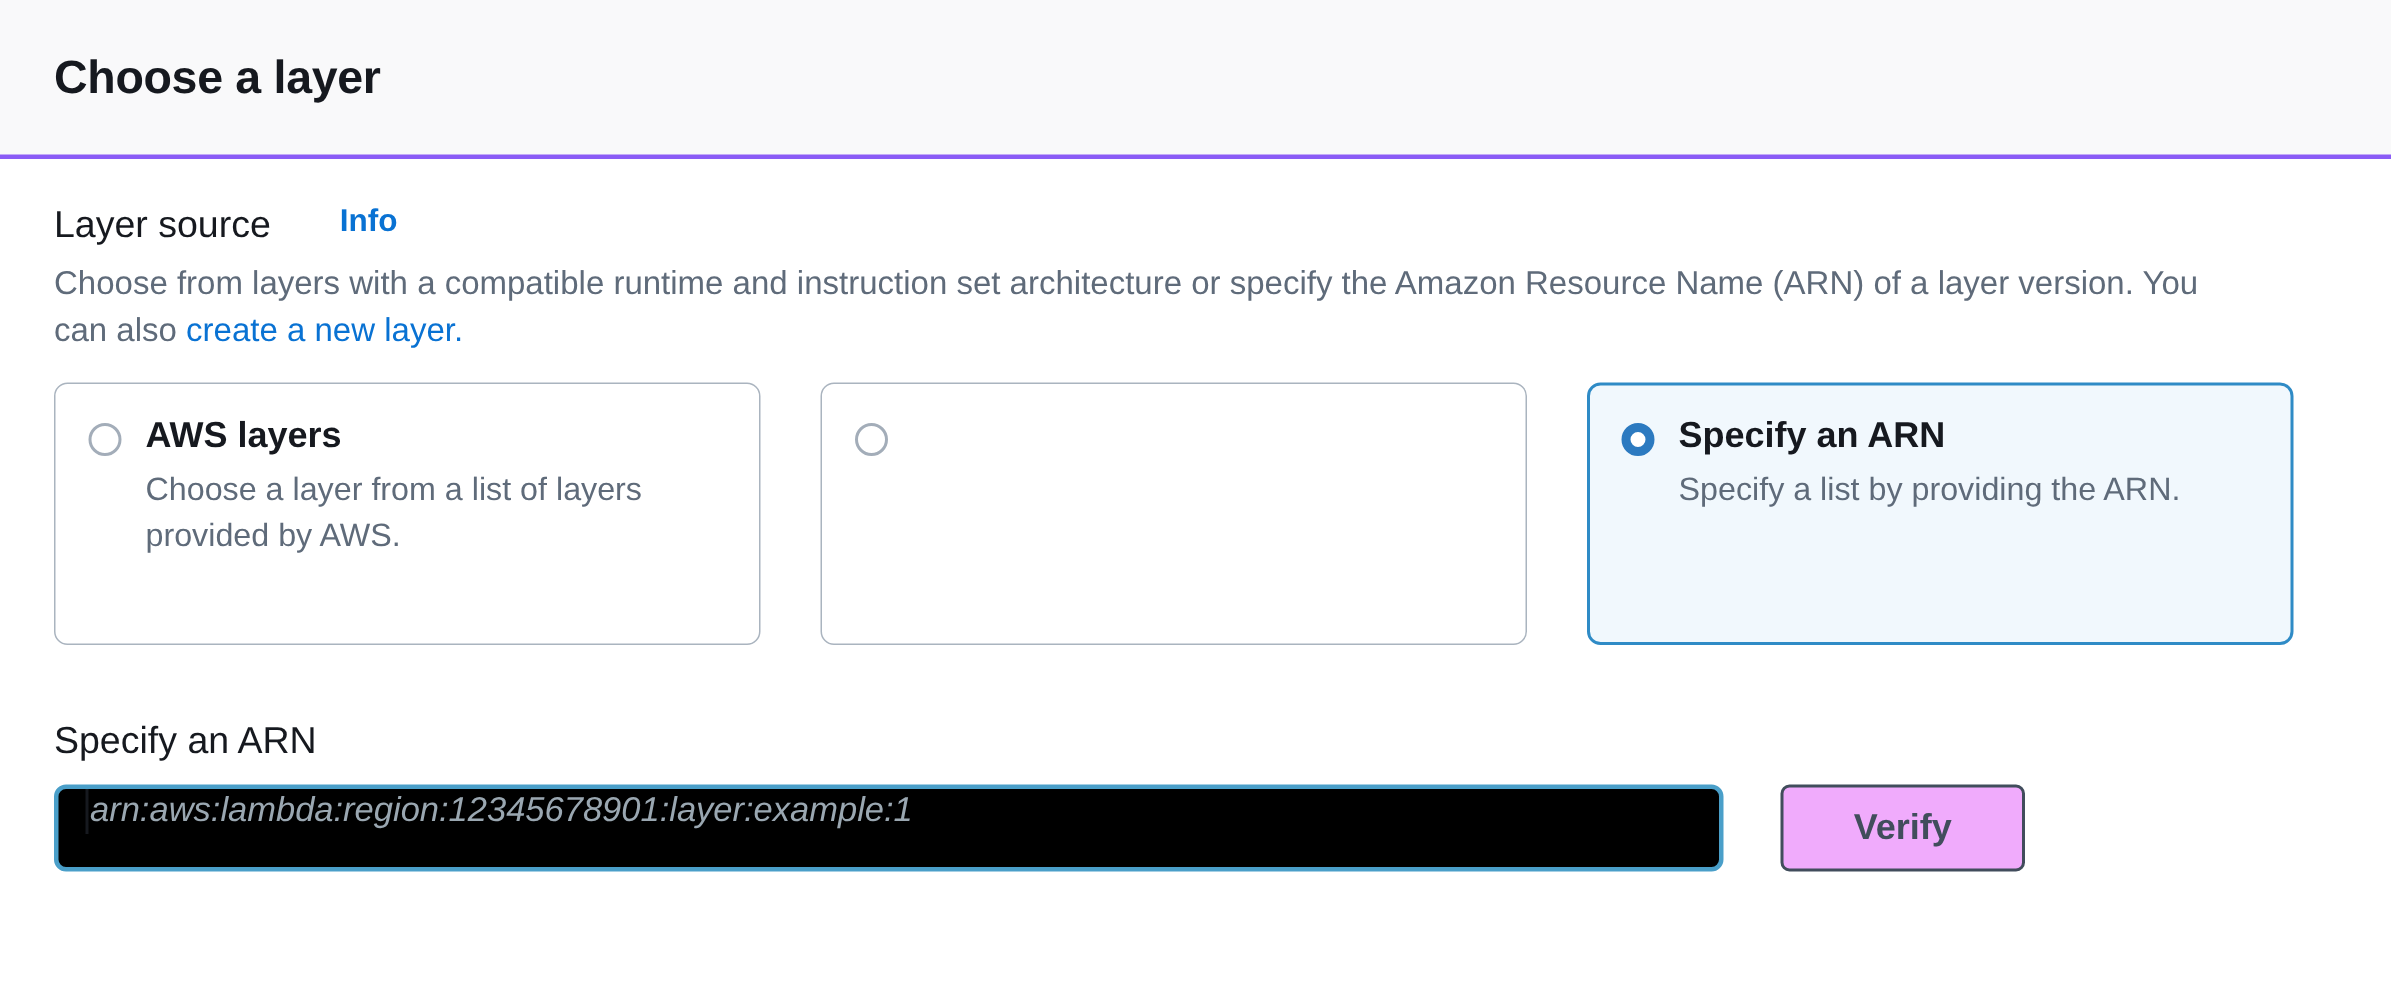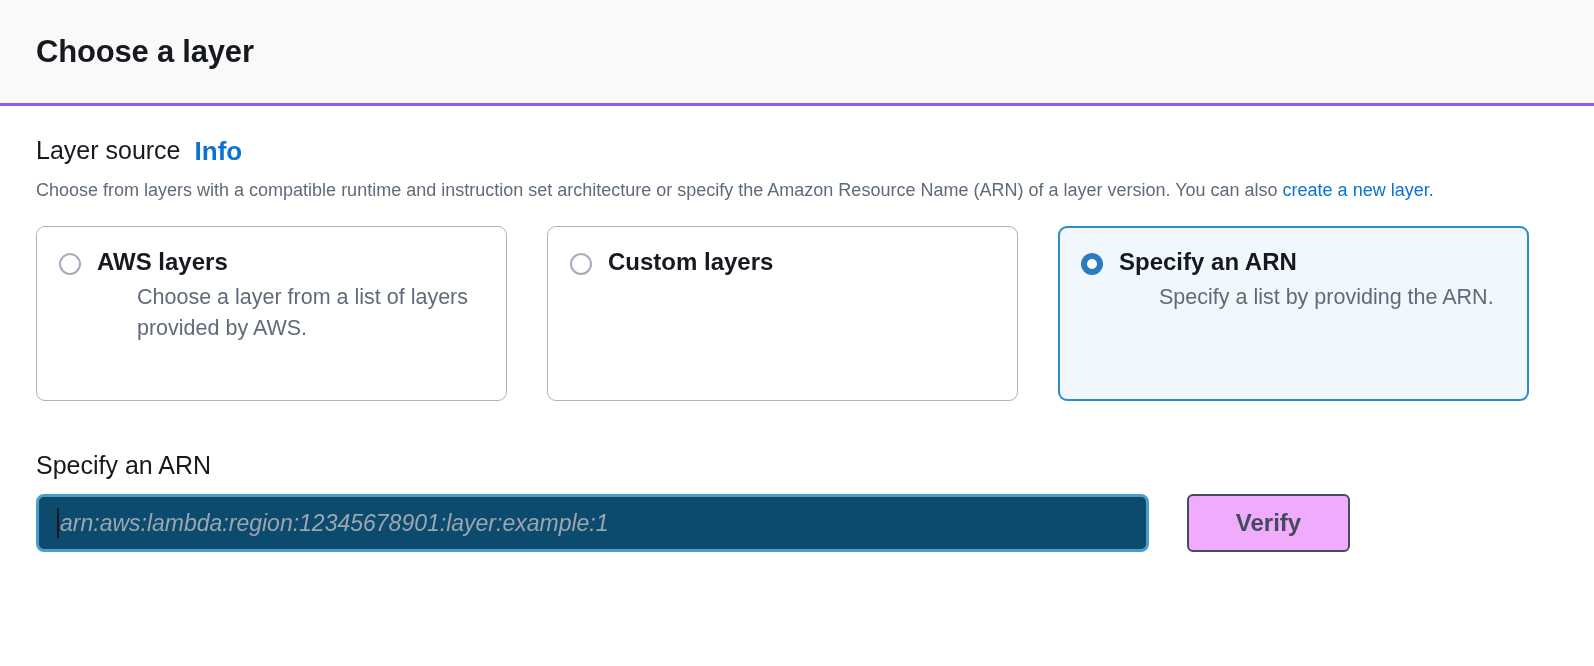--- a/index.html
+++ b/index.html
@@ -41,28 +41,29 @@
     display: flex;
     align-items: flex-start;
     gap: 14px;
   }
   .field-label {
     font-size: 25px;
     color: #16191f;
     font-weight: 400;
   }
   .info-link {
-    font-size: 26px;
+    font-size: 21px;
     font-weight: bold;
     color: #0972d3;
     cursor: pointer;
+    margin-left: 32px;
   }
   .field-description {
     margin-top: 8px;
-    font-size: 18px;
+    font-size: 22px;
     line-height: 31px;
     color: #5f6b7a;
     max-width: 1470px;
   }
   .inline-link {
     color: #0972d3;
     cursor: pointer;
   }
 
   
@@ -108,21 +109,20 @@
     font-weight: 600;
     color: #16191f;
     line-height: 30px;
   }
   .tile-desc {
     margin-top: 5px;
     font-size: 21.5px;
     line-height: 31px;
     color: #5f6b7a;
     max-width: 370px;
-    margin-left: 40px;
   }
 
   
   .arn-section { margin-top: 50px; }
   .arn-title {
     font-size: 25px;
     color: #16191f;
   }
   .arn-desc {
     margin-top: 7px;
@@ -136,23 +136,22 @@
     align-items: center;
     gap: 38px;
   }
   .arn-input-wrap {
     position: relative;
     width: 1113px;
     height: 58px;
     box-sizing: border-box;
     border: 3px solid #4a9fc9;
     border-radius: 8px;
-    background: #0c4a6e;
-    display: flex;
-    align-items: center;
+    background: #000000;
+    display: flex;
     padding: 0 18px;
   }
   .caret {
     width: 2px;
     height: 30px;
     background: #16191f;
     flex: 0 0 auto;
   }
   .arn-placeholder {
     font-size: 23px;
@@ -202,21 +201,20 @@
       <span class="radio-outer"></span>
       <div class="tile-text">
         <div class="tile-title">AWS layers</div>
         <div class="tile-desc">Choose a layer from a list of layers provided by AWS.</div>
       </div>
     </div>
 
     <div class="tile">
       <span class="radio-outer"></span>
       <div class="tile-text">
-        <div class="tile-title">Custom layers</div>
       </div>
     </div>
 
     <div class="tile selected">
       <span class="radio-outer"></span>
       <div class="tile-text">
         <div class="tile-title">Specify an ARN</div>
         <div class="tile-desc">Specify a list by providing the ARN.</div>
       </div>
     </div>

